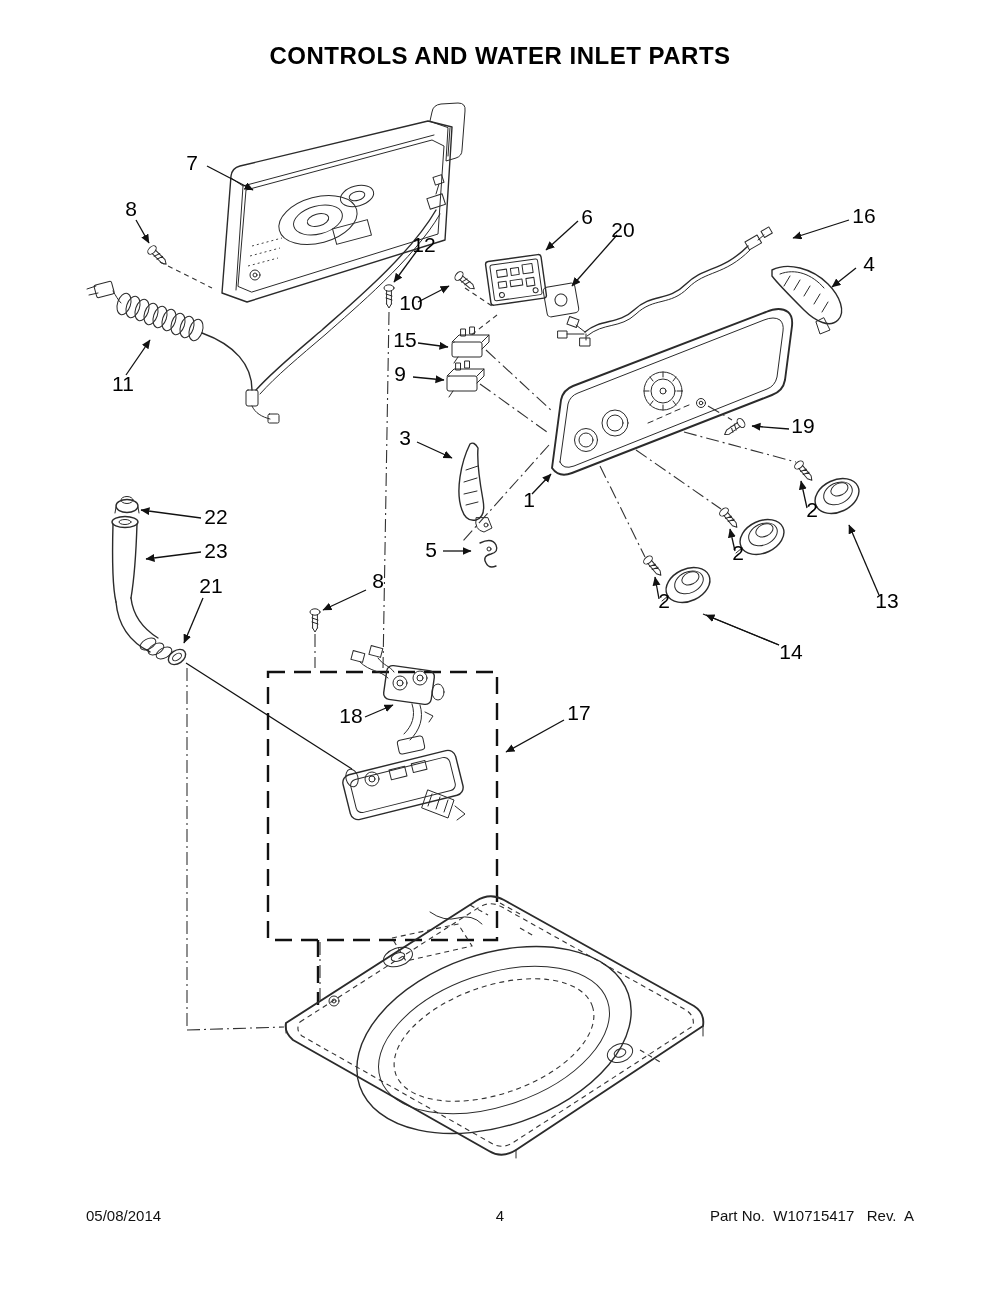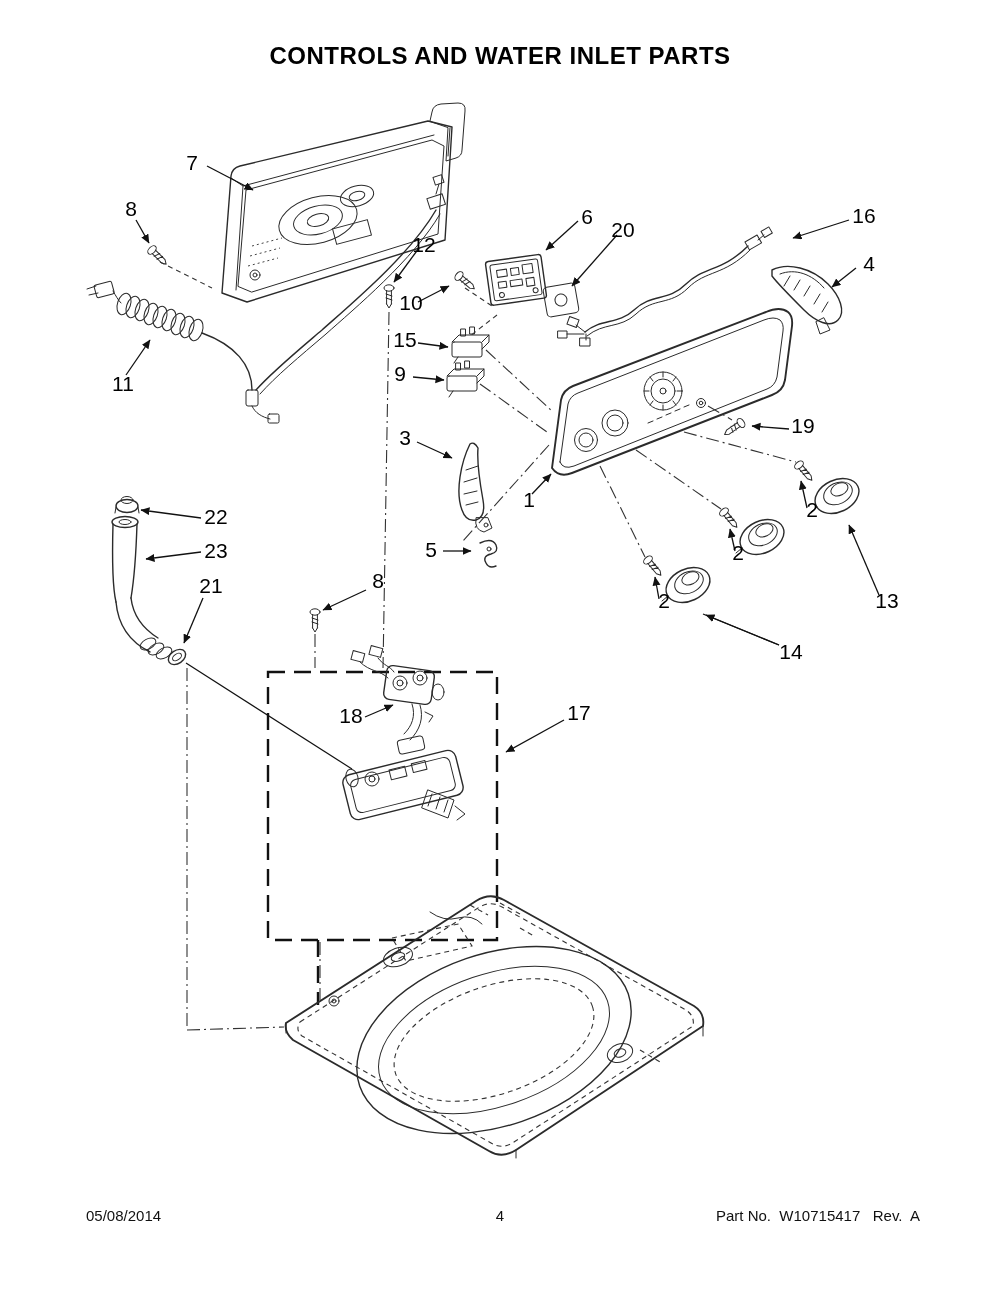--- a/index.html
+++ b/index.html
@@ -2,21 +2,21 @@
 <html><head>
 <meta charset="utf-8">
 <style>
   *{margin:0;padding:0;box-sizing:border-box}
   html,body{width:1000px;height:1294px;background:#ffffff;font-family:"Liberation Sans",sans-serif;position:relative;overflow:hidden}
   .page-title{position:absolute;top:42px;left:0;width:100%;text-align:center;font-size:24px;font-weight:bold;letter-spacing:.5px;color:#000}
   svg.diagram{position:absolute;left:0;top:0}
   .footer{position:absolute;top:1207px;left:0;width:100%;padding:0 86px;font-size:15px;color:#111}
   .footer .date{position:absolute;left:86px}
   .footer .page-num{position:absolute;left:0;width:100%;text-align:center}
-  .footer .part{position:absolute;right:80px;white-space:pre}
+  .footer .part{position:absolute;right:86px;white-space:pre}
   
   .ln{fill:none;stroke:#2b2b2b;stroke-width:1.4;stroke-linecap:round;stroke-linejoin:round}
   .thin{stroke-width:1}
   .thk{stroke-width:1.9}
   .ldr{fill:none;stroke:#111;stroke-width:1.3;marker-end:url(#arw)}
   .pln{fill:none;stroke:#111;stroke-width:1.2}
   .dd{fill:none;stroke:#333;stroke-width:1.1;stroke-dasharray:13 4 2 4}
   .dsh{fill:none;stroke:#333;stroke-width:1.1;stroke-dasharray:5 4}
   .dt{fill:none;stroke:#444;stroke-width:1;stroke-dasharray:2 3}
   .box{fill:none;stroke:#111;stroke-width:2.4;stroke-dasharray:17 9}

